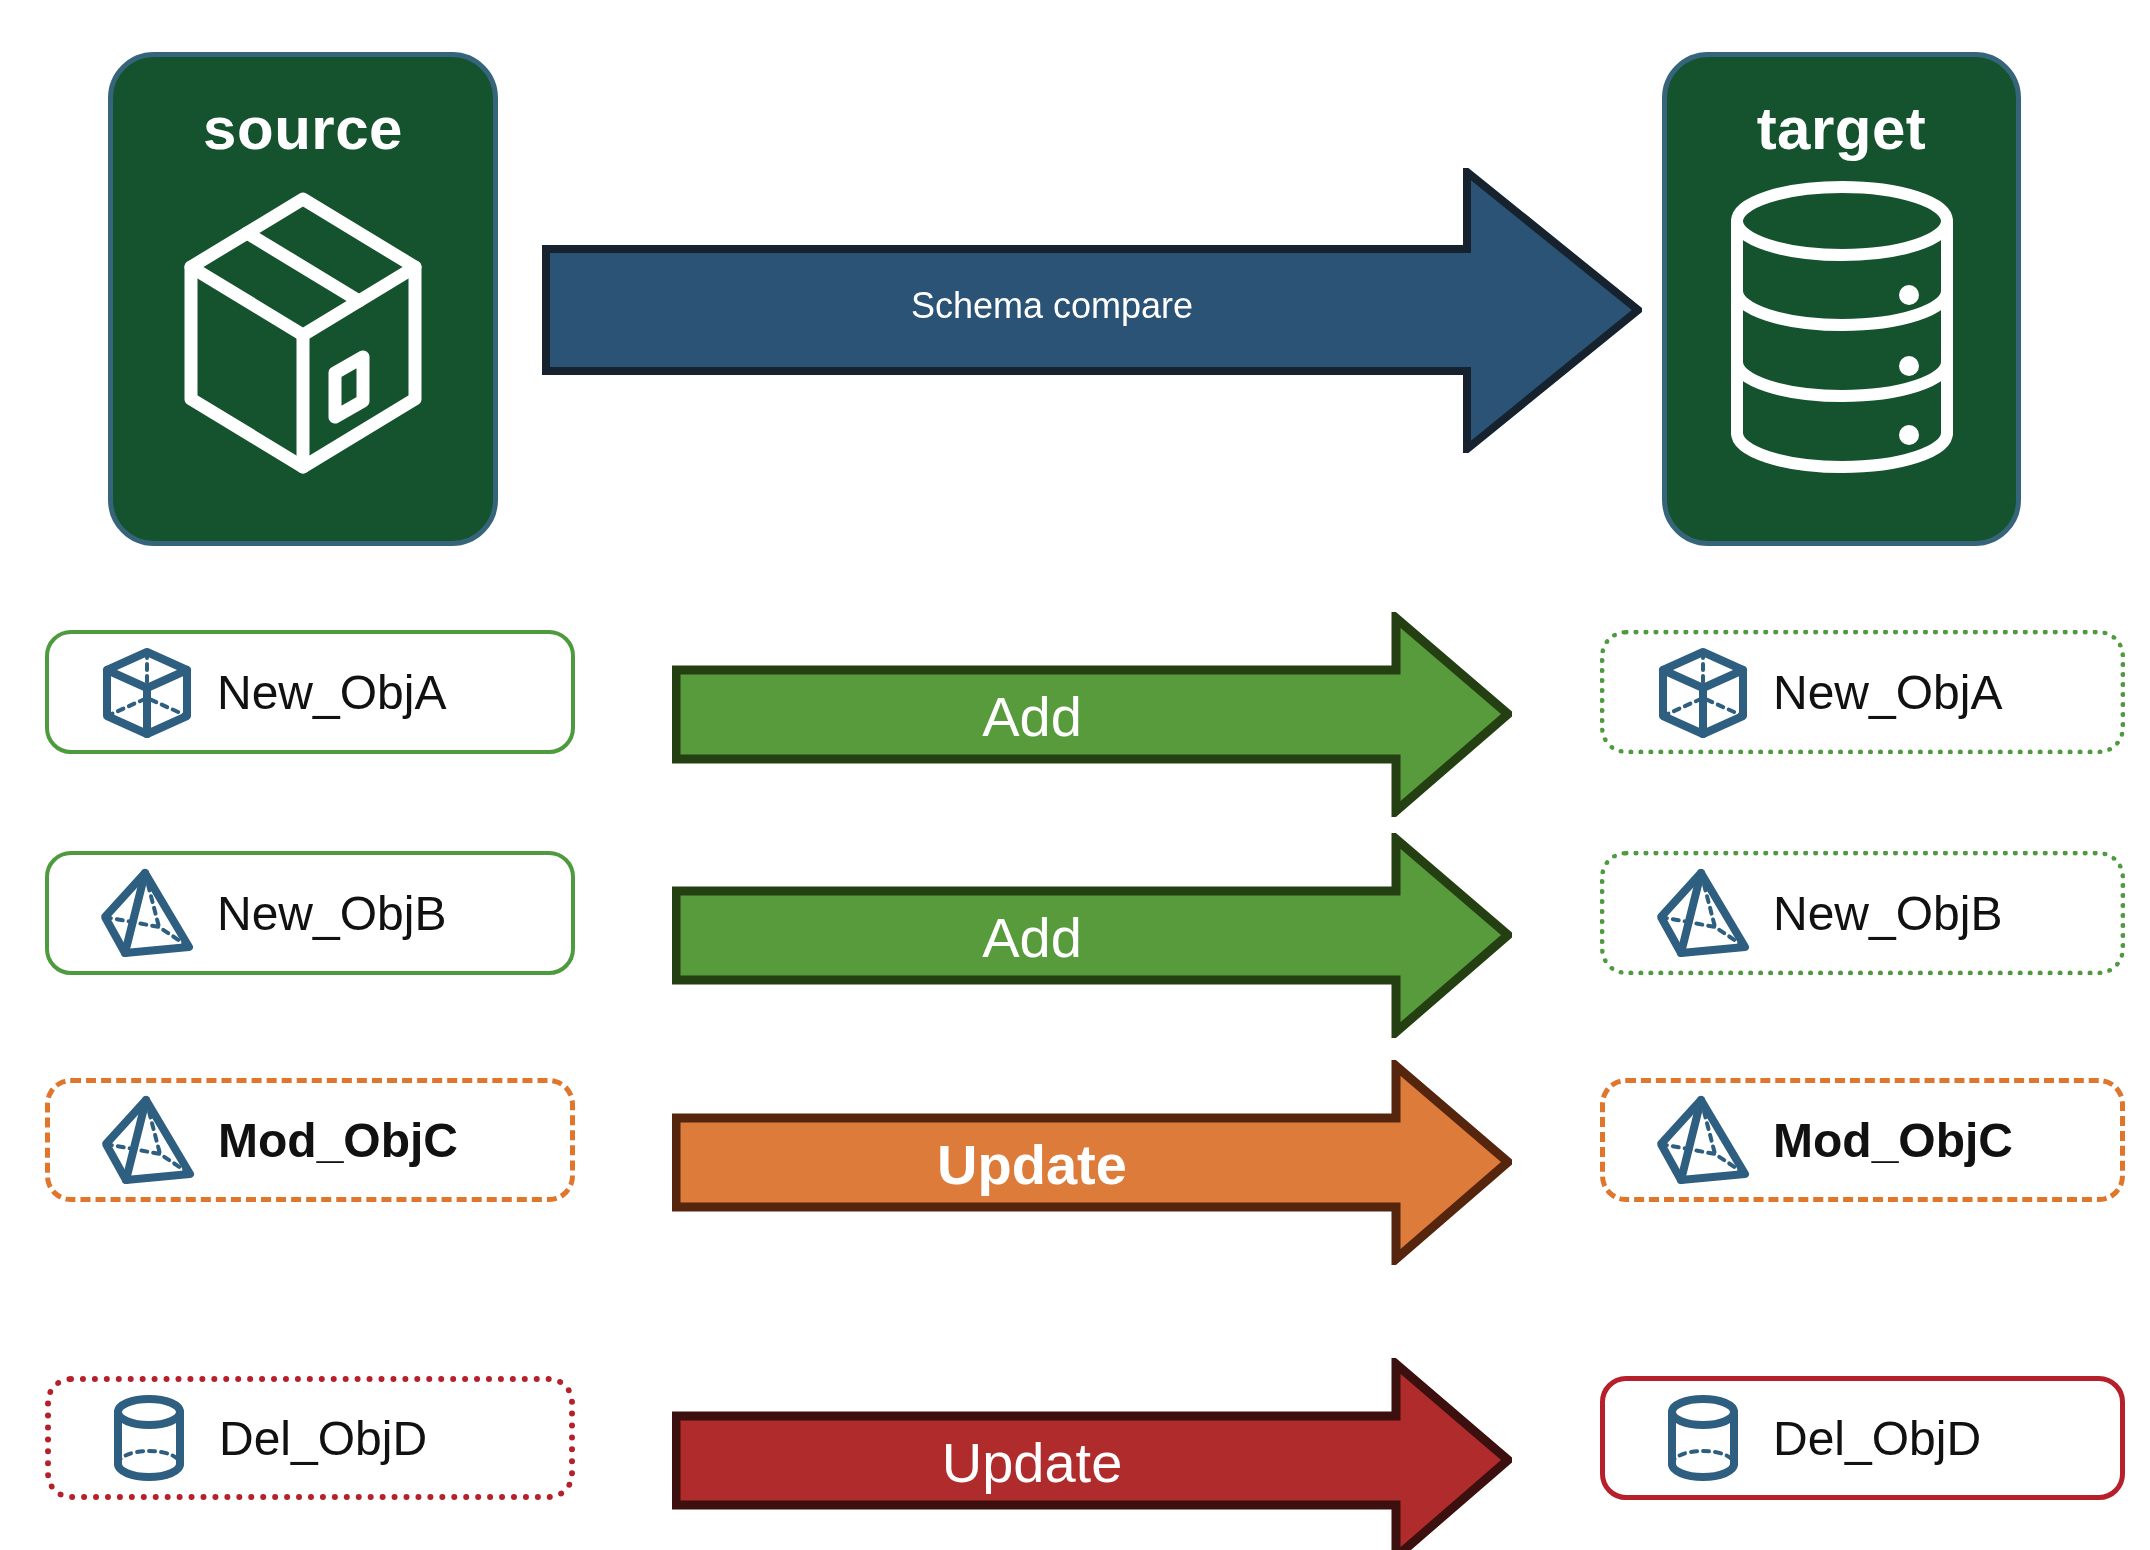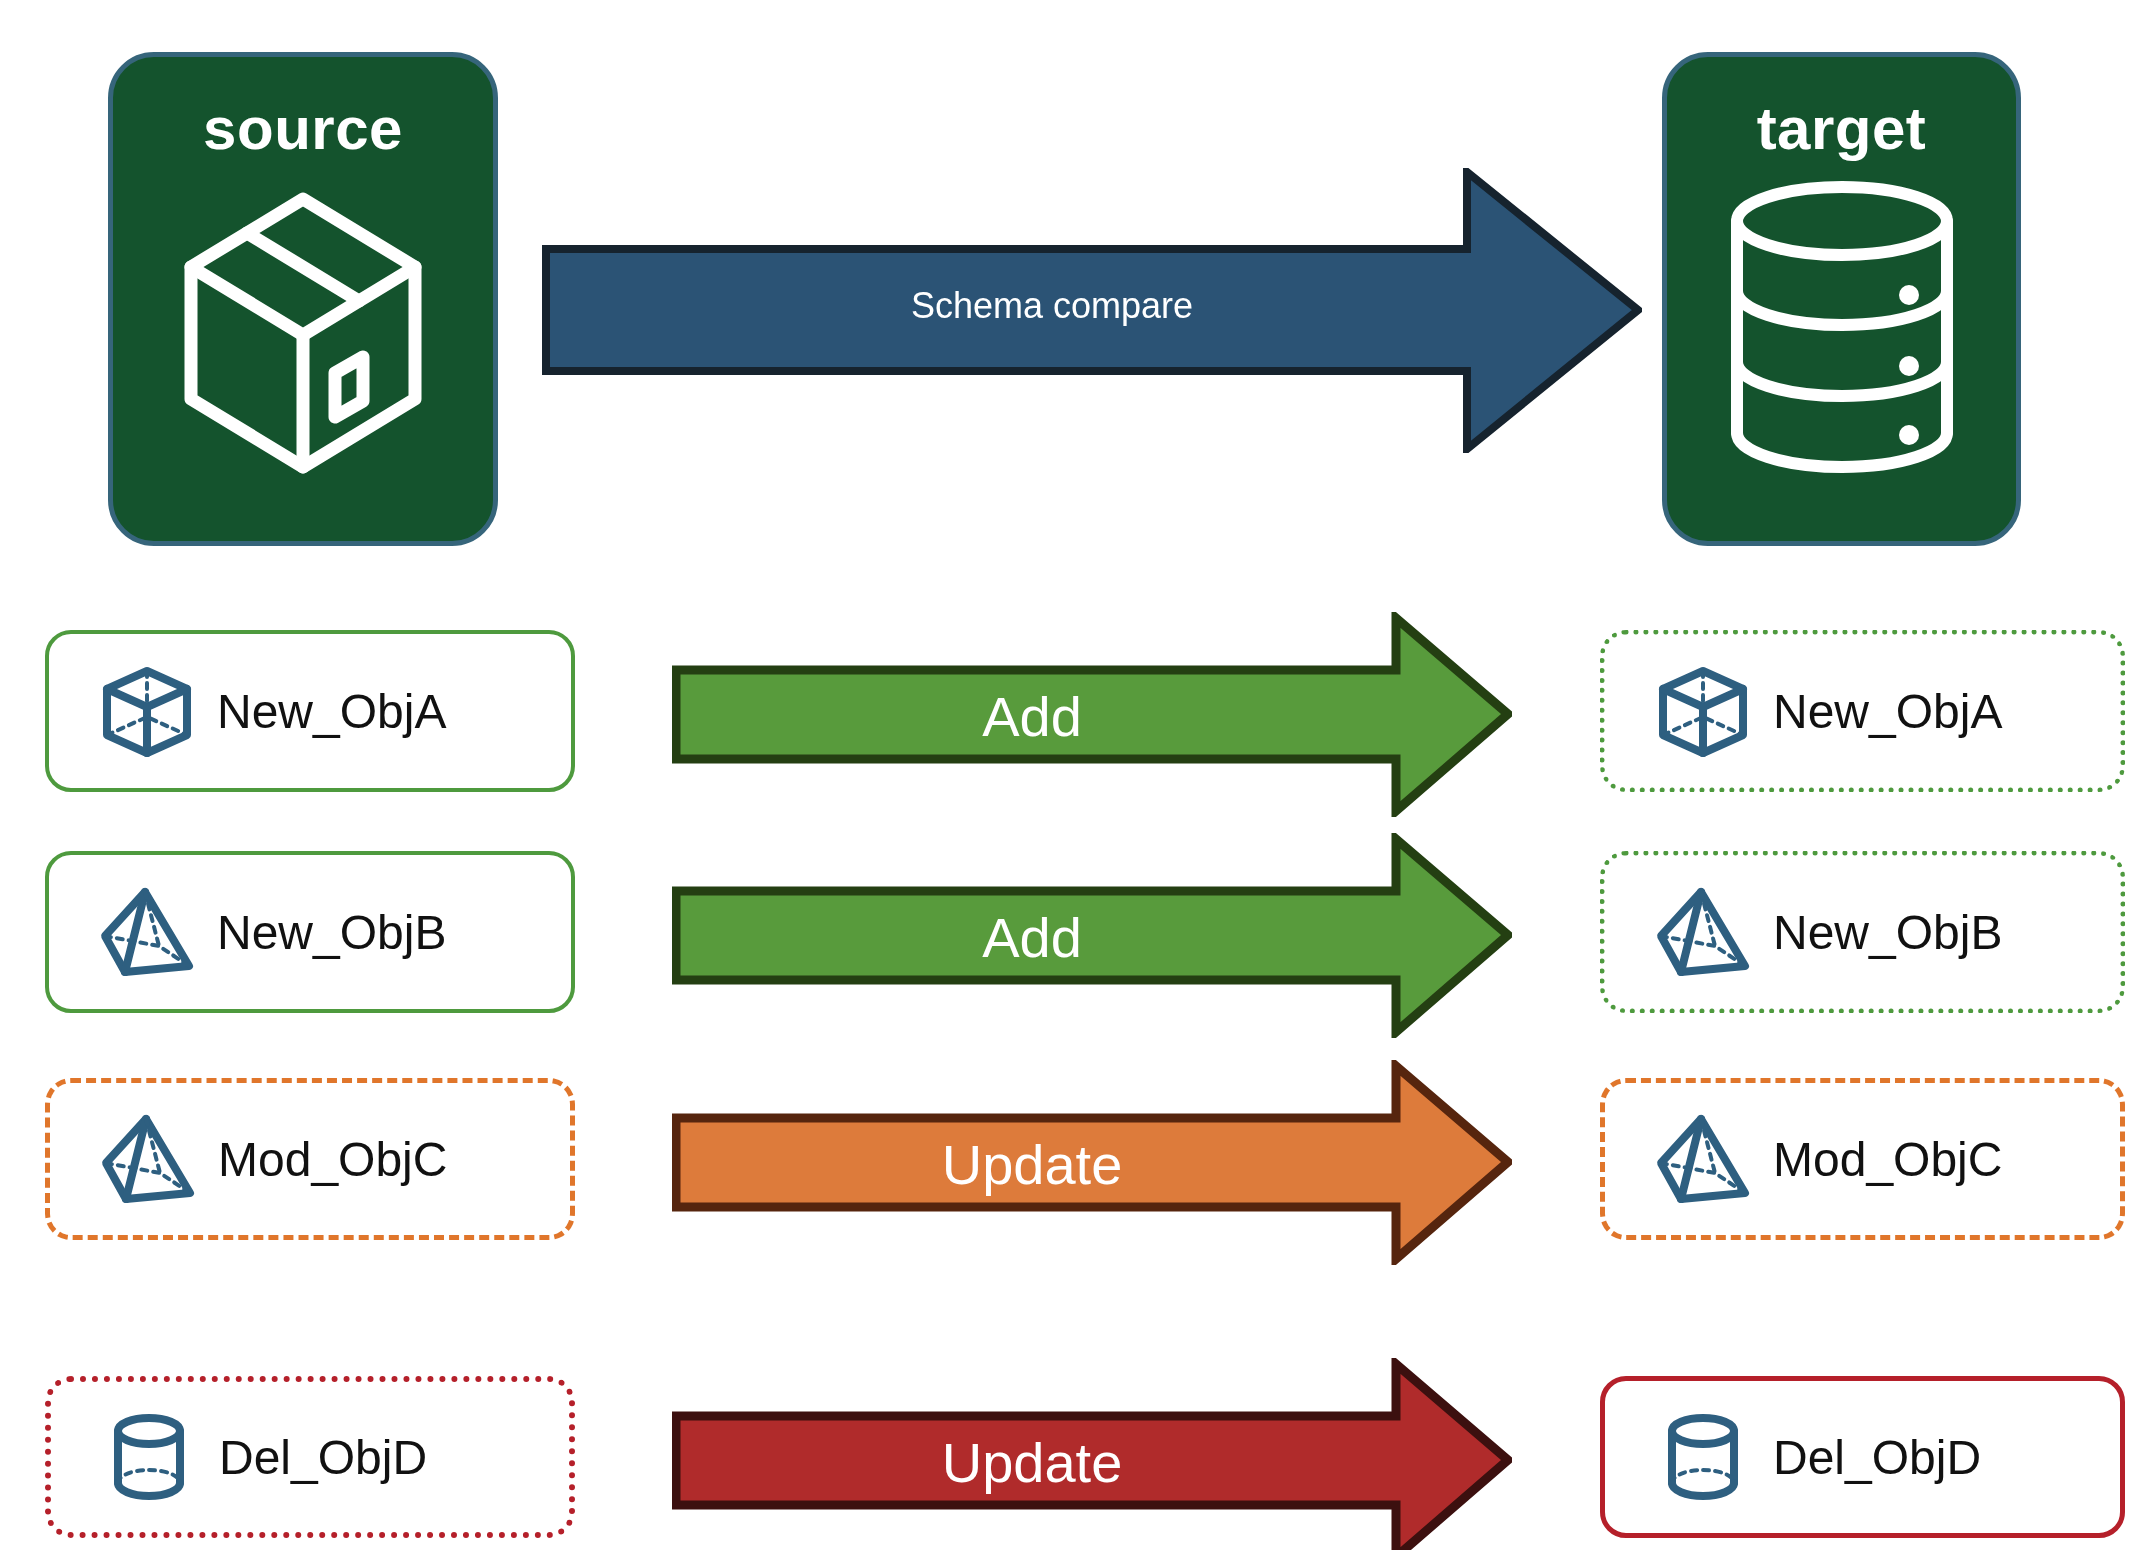--- a/index.html
+++ b/index.html
@@ -63,32 +63,32 @@
   #compare-caption {
     left: 542px;
     top: 285px;
     width: 1020px;
   }
 
   
   .row { position: absolute; left: 0; width: 2150px; }
   #row-0 { top: 612px; }
   #row-1 { top: 833px; }
-  #row-2 { top: 1060px; }
+  #row-2 { top: 1060px; font-weight: bold; }
   #row-3 { top: 1358px; }
   .row-h { height: 205px; }
 
   .obj-box {
     position: absolute;
     box-sizing: border-box;
     background: #ffffff;
     border-radius: 26px;
     display: flex;
     align-items: center;
-    height: 162px;
+    height: 124px;
     top: 18px;
   }
   .obj-left  { left: 45px;   width: 530px; }
   .obj-right { left: 1600px; width: 525px; }
 
   .obj-icon {
     flex: 0 0 auto;
     margin-left: 50px;
     margin-right: 22px;
     width: 96px;

